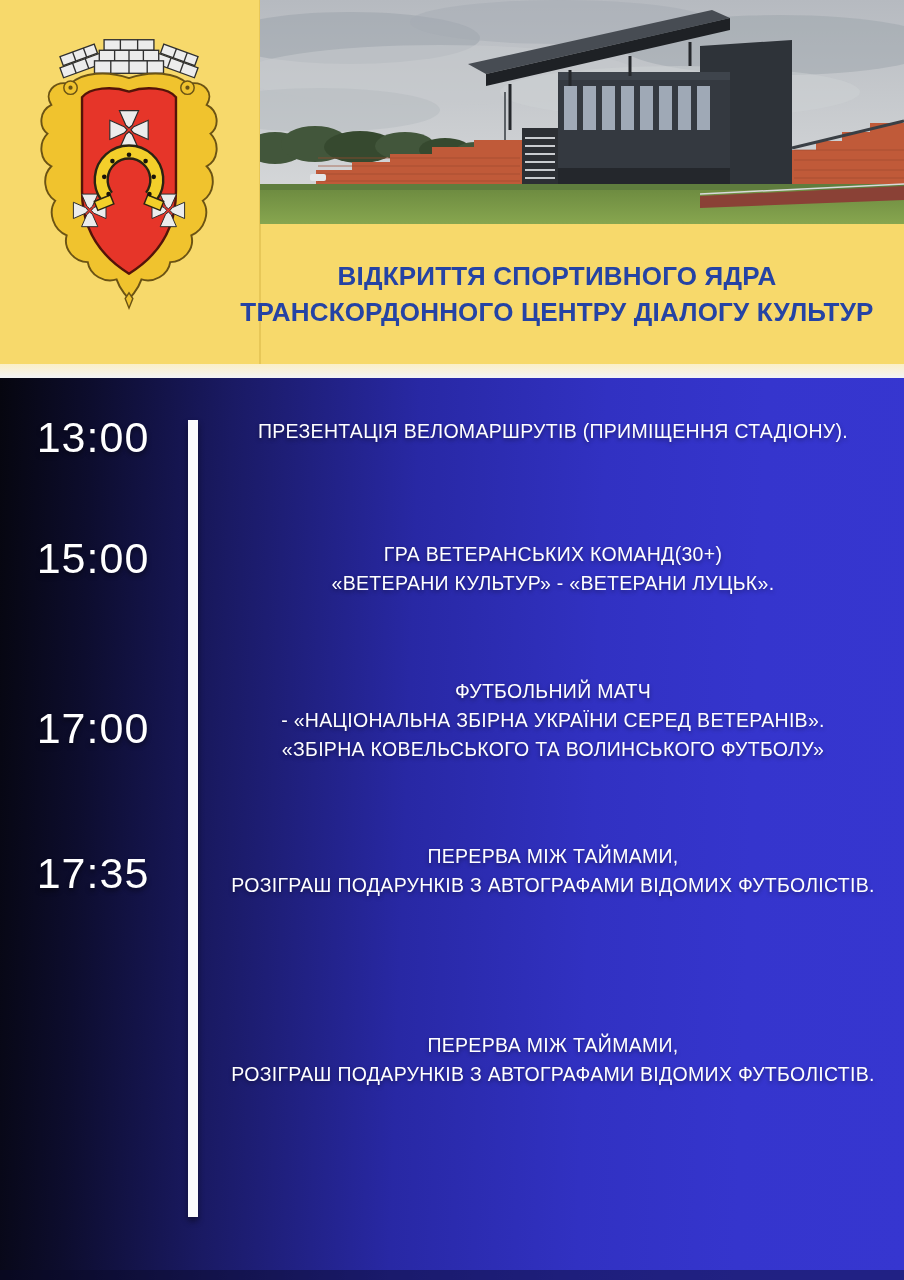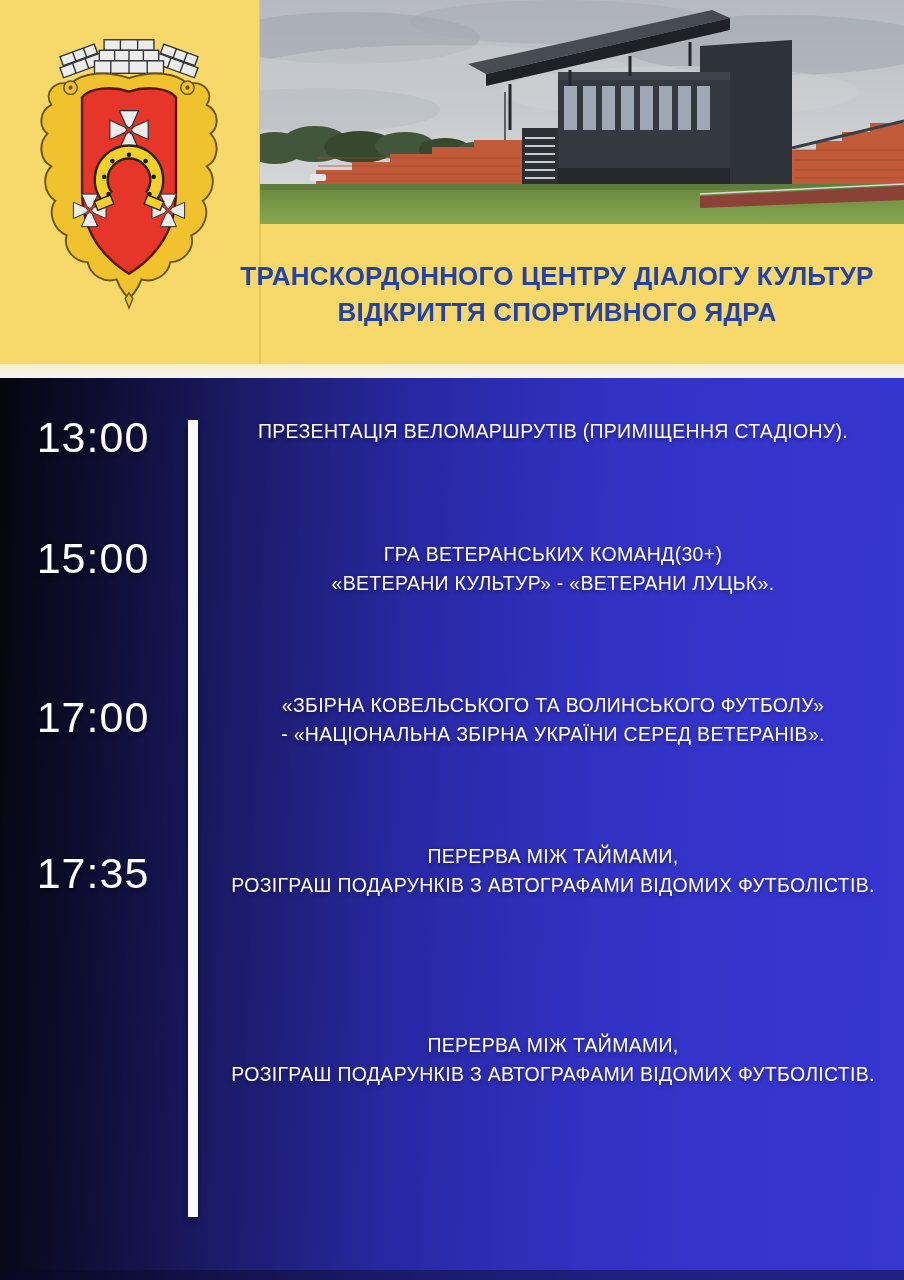--- a/index.html
+++ b/index.html
@@ -216,44 +216,45 @@
       </g>
       <rect x="0" y="184" width="644" height="10" fill="#5F7D3E"></rect>
       <rect x="0" y="190" width="644" height="34" fill="url(#grass)"></rect>
       <polygon points="440,196 644,186 644,200 440,208" fill="#8A4136"></polygon>
       <line x1="440" y1="194" x2="644" y2="184" stroke="#D9DADB" stroke-width="1.5"></line>
       <rect x="50" y="174" width="16" height="7" rx="2" fill="#E4E6E7"></rect>
     </svg>
   </div>
 
   <div class="title-band">
+    <div class="title-line">ВІДКРИТТЯ СПОРТИВНОГО ЯДРА</div>
     <div class="title-line">ТРАНСКОРДОННОГО ЦЕНТРУ ДІАЛОГУ КУЛЬТУР</div>
-    <div class="title-line">ВІДКРИТТЯ СПОРТИВНОГО ЯДРА</div>
   </div>
 
   <div class="strip"></div>
 
   <div class="schedule">
     <div class="timeline"></div>
 
     <div class="time" style="top:59px">13:00</div>
     <div class="entry" style="top:53px">
       <div>ПРЕЗЕНТАЦІЯ ВЕЛОМАРШРУТІВ (ПРИМІЩЕННЯ СТАДІОНУ).</div>
     </div>
 
     <div class="time" style="top:180px">15:00</div>
     <div class="entry" style="top:191px">
       <div>ГРА ВЕТЕРАНСЬКИХ КОМАНД(30+)</div>
       <div>«ВЕТЕРАНИ КУЛЬТУР» - «ВЕТЕРАНИ ЛУЦЬК».</div>
     </div>
 
-    <div class="time" style="top:339px">17:00</div>
+    <div class="time" style="top:350px">17:00</div>
     <div class="entry" style="top:342px">
+      <div>ФУТБОЛЬНИЙ МАТЧ</div>
+      <div>- «НАЦІОНАЛЬНА ЗБІРНА УКРАЇНИ СЕРЕД ВЕТЕРАНІВ».</div>
       <div>«ЗБІРНА КОВЕЛЬСЬКОГО ТА ВОЛИНСЬКОГО ФУТБОЛУ»</div>
-      <div>- «НАЦІОНАЛЬНА ЗБІРНА УКРАЇНИ СЕРЕД ВЕТЕРАНІВ».</div>
     </div>
 
     <div class="time" style="top:495px">17:35</div>
     <div class="entry" style="top:493px">
       <div>ПЕРЕРВА МІЖ ТАЙМАМИ,</div>
       <div>РОЗІГРАШ ПОДАРУНКІВ З АВТОГРАФАМИ ВІДОМИХ ФУТБОЛІСТІВ.</div>
     </div>
 
     <div class="entry" style="top:682px">
       <div>ПЕРЕРВА МІЖ ТАЙМАМИ,</div>

